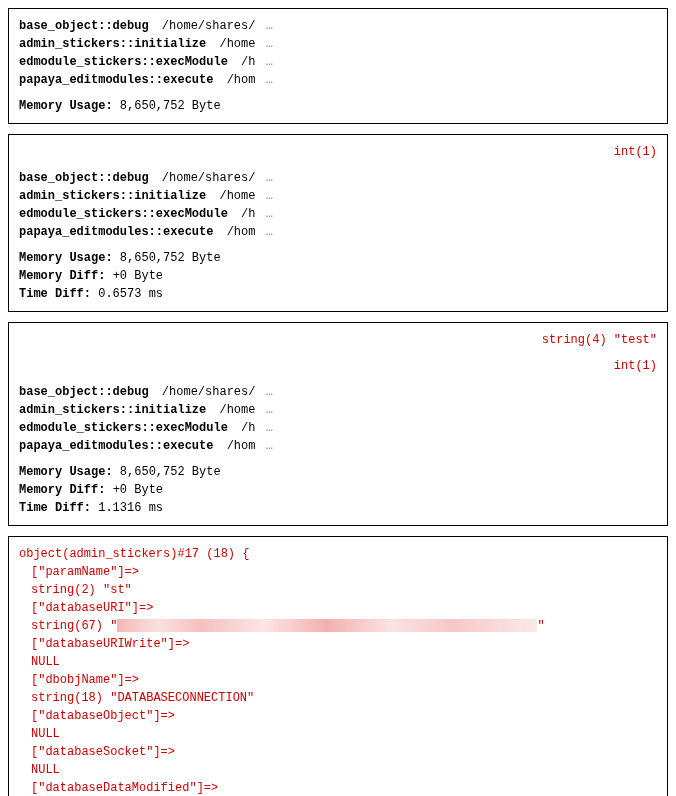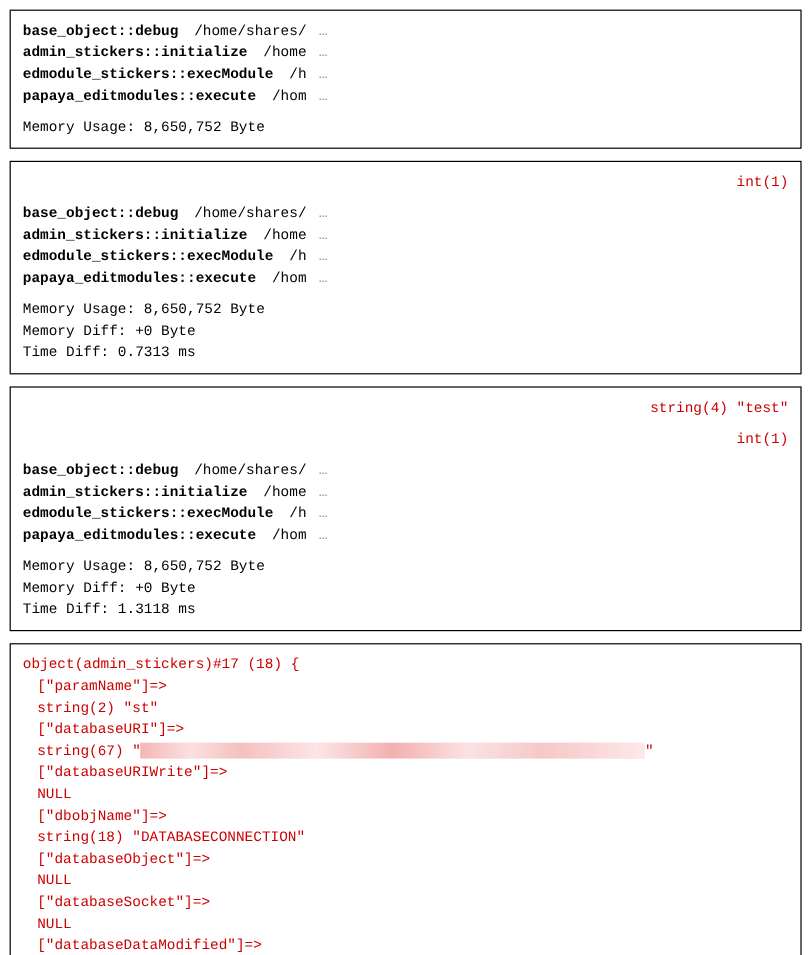--- a/index.html
+++ b/index.html
@@ -39,21 +39,21 @@
       margin-left: 6px;
     }
     .ellipsis {
       color: #888;
       margin-left: 3px;
     }
     .info-line {
       margin-top: 8px;
     }
     .info-label {
-      font-weight: normal;
+      font-weight: bold;
     }
     .nospace {
       margin-top: 0;
     }
     .obj-dump {
       color: #cc0000;
       line-height: 1.5;
     }
     .obj-dump .indent1 {
       padding-left: 12px;
@@ -128,21 +128,21 @@
   <div class="info-line">
     <span class="info-label">Memory Usage:</span>
     <span>8,650,752 Byte</span>
   </div>
   <div class="info-line nospace">
     <span class="info-label">Memory Diff:</span>
     <span>+0 Byte</span>
   </div>
   <div class="info-line nospace">
     <span class="info-label">Time Diff:</span>
-    <span>0.7313 ms</span>
+    <span>0.6573 ms</span>
   </div>
 </div>
 
 <div class="debug-box">
   <div class="var-dump">string(4) "test"</div>
   <div class="var-dump">int(1)</div>
   <div class="trace-line">
     <span class="trace-func">base_object::debug</span>
     <span class="trace-path">/home/shares/</span>
     <span class="ellipsis">…</span>
@@ -165,21 +165,21 @@
   <div class="info-line">
     <span class="info-label">Memory Usage:</span>
     <span>8,650,752 Byte</span>
   </div>
   <div class="info-line nospace">
     <span class="info-label">Memory Diff:</span>
     <span>+0 Byte</span>
   </div>
   <div class="info-line nospace">
     <span class="info-label">Time Diff:</span>
-    <span>1.3118 ms</span>
+    <span>1.1316 ms</span>
   </div>
 </div>
 
 <div class="debug-box">
   <div class="obj-dump">
     <div>object(admin_stickers)#17 (18) {</div>
     <div id="obj-body">
         <div class="indent1">["paramName"]=&gt;</div>
         <div class="indent1">string(2) "st"</div>
         <div class="indent1">["databaseURI"]=&gt;</div>

